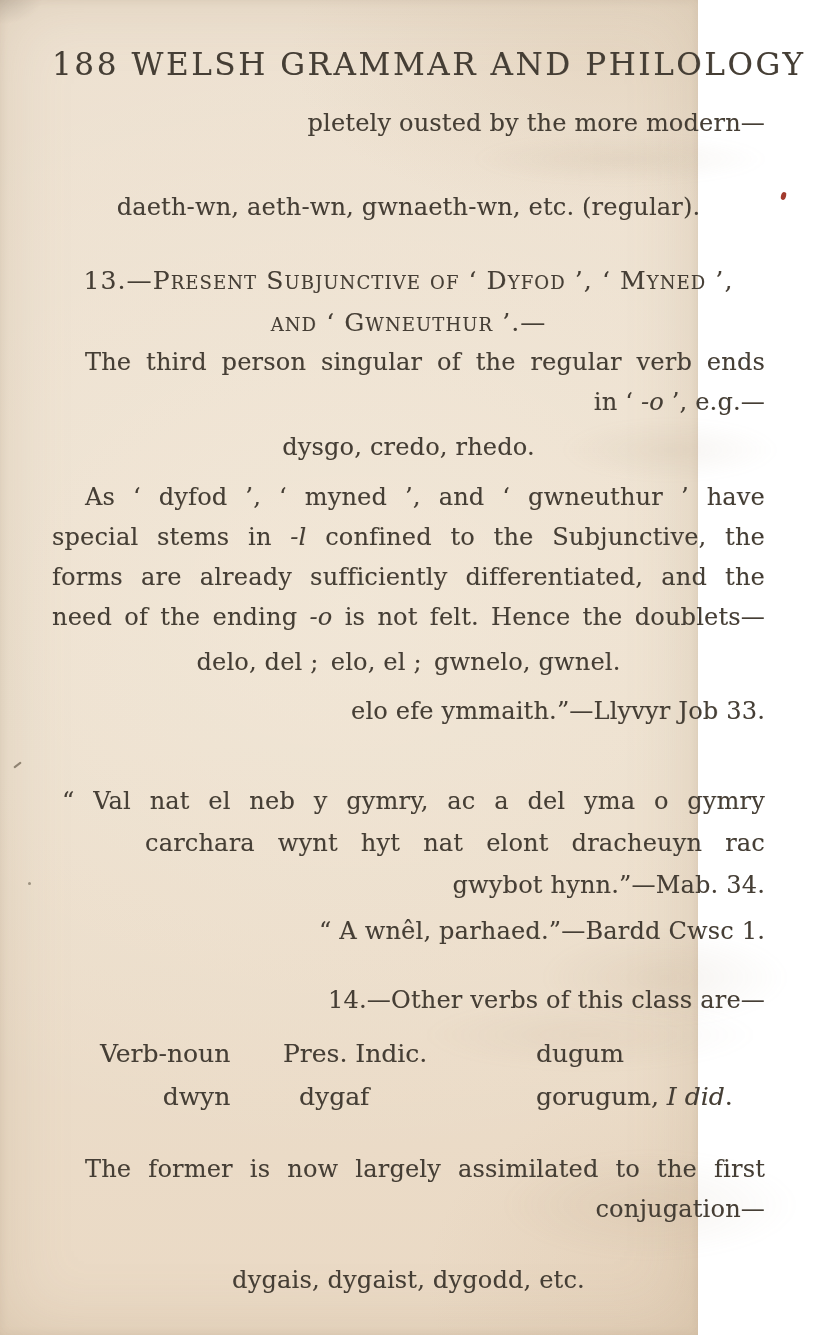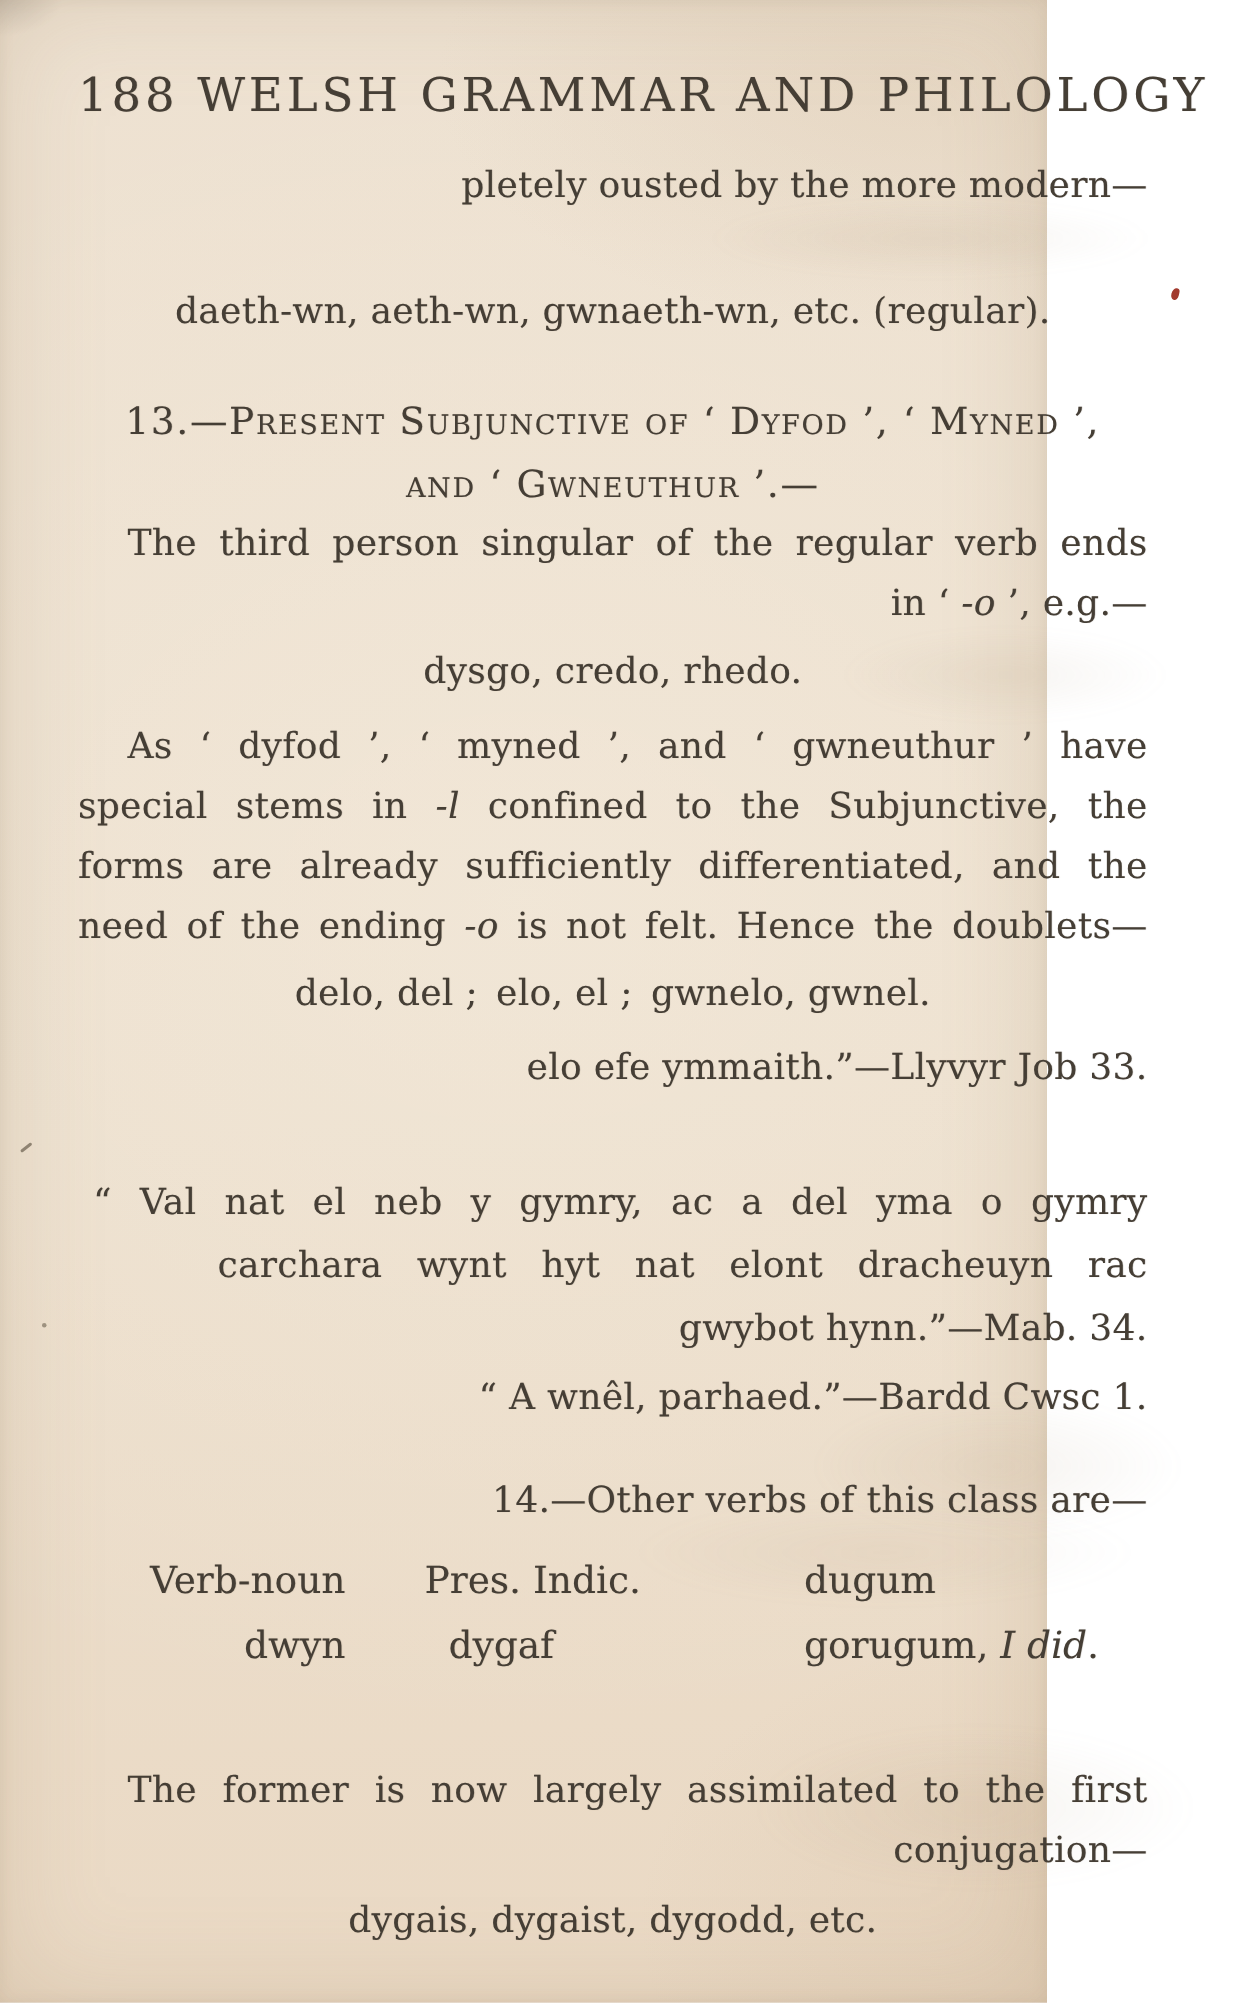--- a/index.html
+++ b/index.html
@@ -137,21 +137,21 @@
     <div class="vcol col-pres">
       <div class="hdr-cell">Pres. Indic.</div>
       <div class="cell-pad16">dygaf</div>
     </div>
     <div class="vcol col-aor">
       <div>dugum</div>
       <div><span>gorugum, </span><span class="it">I did</span><span>.</span></div>
     </div>
   </div>
 
-  <div class="blk" style="top:1173px">
+  <div class="blk" style="top:1149px">
     <div class="line j indent">The former is now largely assimilated to the first</div>
     <div class="line">conjugation—</div>
   </div>
 
   <div class="blk" style="top:1260px">
     <div class="line centerline">dygais, dygaist, dygodd, etc.</div>
   </div>
 
   <div class="speck-red"></div>
   <div class="speck-slash"></div>

